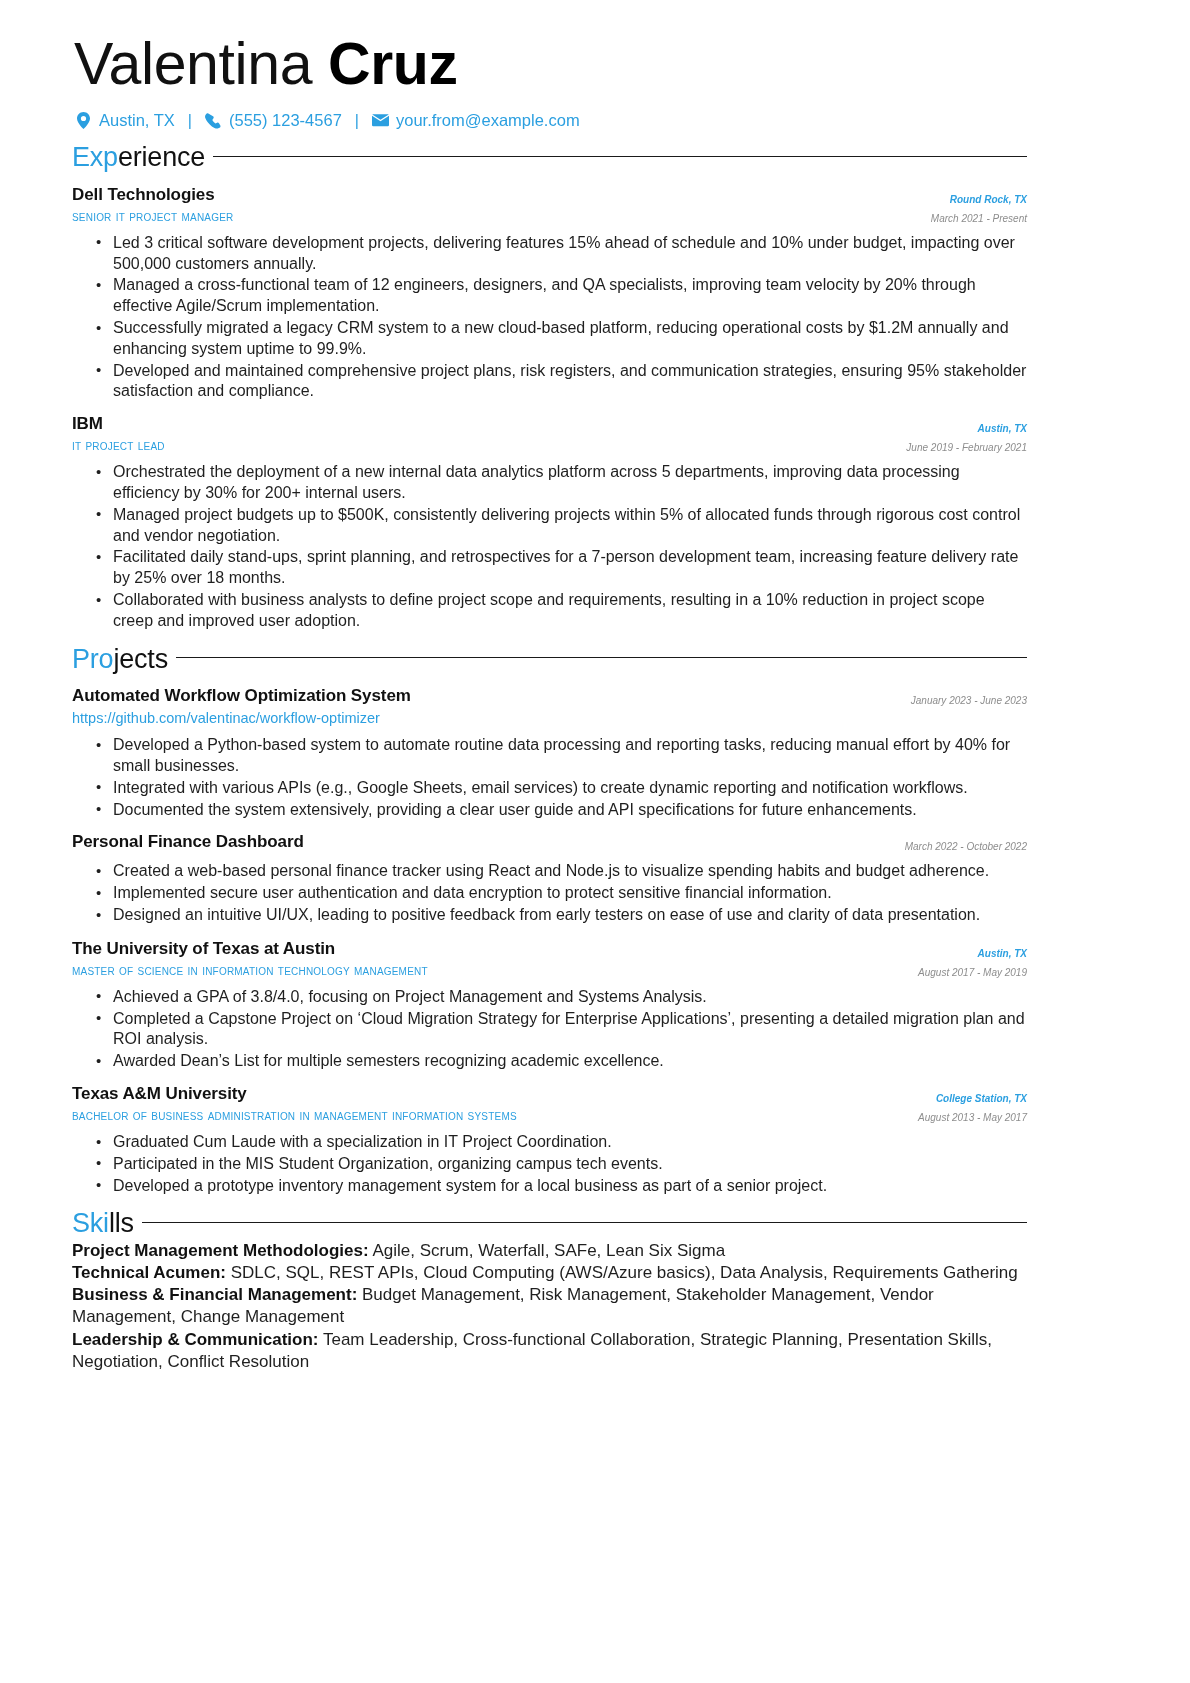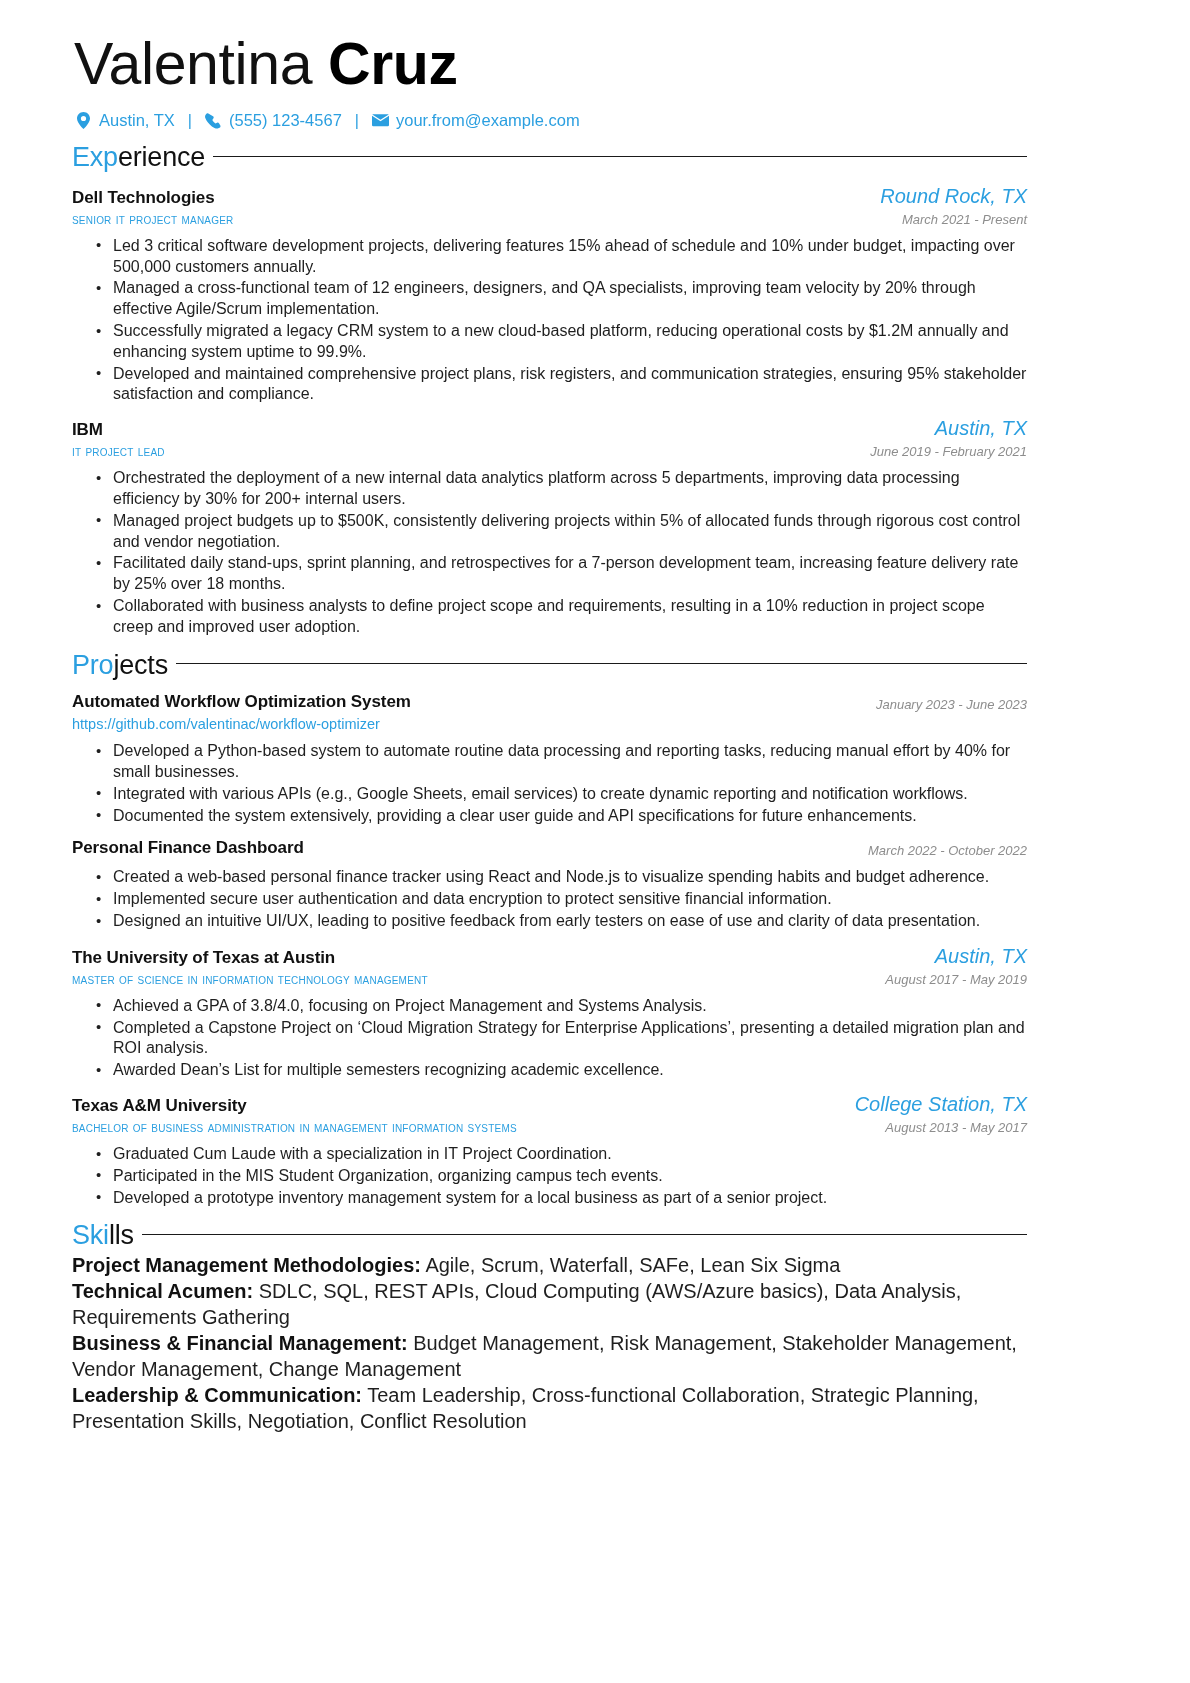--- a/index.html
+++ b/index.html
@@ -86,35 +86,36 @@
     justify-content: space-between;
     gap: 0;
   }
   .org {
     font-size: 17px;
     font-weight: 700;
     color: #111111;
     letter-spacing: -0.1px;
   }
   .loc {
-    font-size: 20px;
+    font-size: 10px;
     font-style: italic;
     color: #2b9fe0;
     white-space: nowrap;
+    font-weight: bold;
   }
   .role {
     font-size: 14.4px;
     color: #2b9fe0;
     font-variant: small-caps;
     text-transform: lowercase;
     letter-spacing: 0.2px;
     margin-top: 3px;
   }
   .dates {
-    font-size: 13px;
+    font-size: 10px;
     font-style: italic;
     color: #8d8d8d;
     white-space: nowrap;
     margin-top: 3px;
   }
   .url {
     font-size: 14.5px;
     color: #2b9fe0;
     margin-top: 4px;
   }
@@ -136,21 +137,21 @@
     content: "•";
     position: absolute;
     left: -15px;
     top: -0.5px;
     color: #1f1f1f;
     font-size: 15px;
   }
 
   
   .skill-row {
-    font-size: 20px;
+    font-size: 17px;
     line-height: 1.30;
     color: #1f1f1f;
   }
   .skill-row:first-of-type { margin-top: 14px; }
   .skill-row .cat { font-weight: 700; color: #111111; }
 </style>
 </head>
 <body>
 
 <div class="page">

